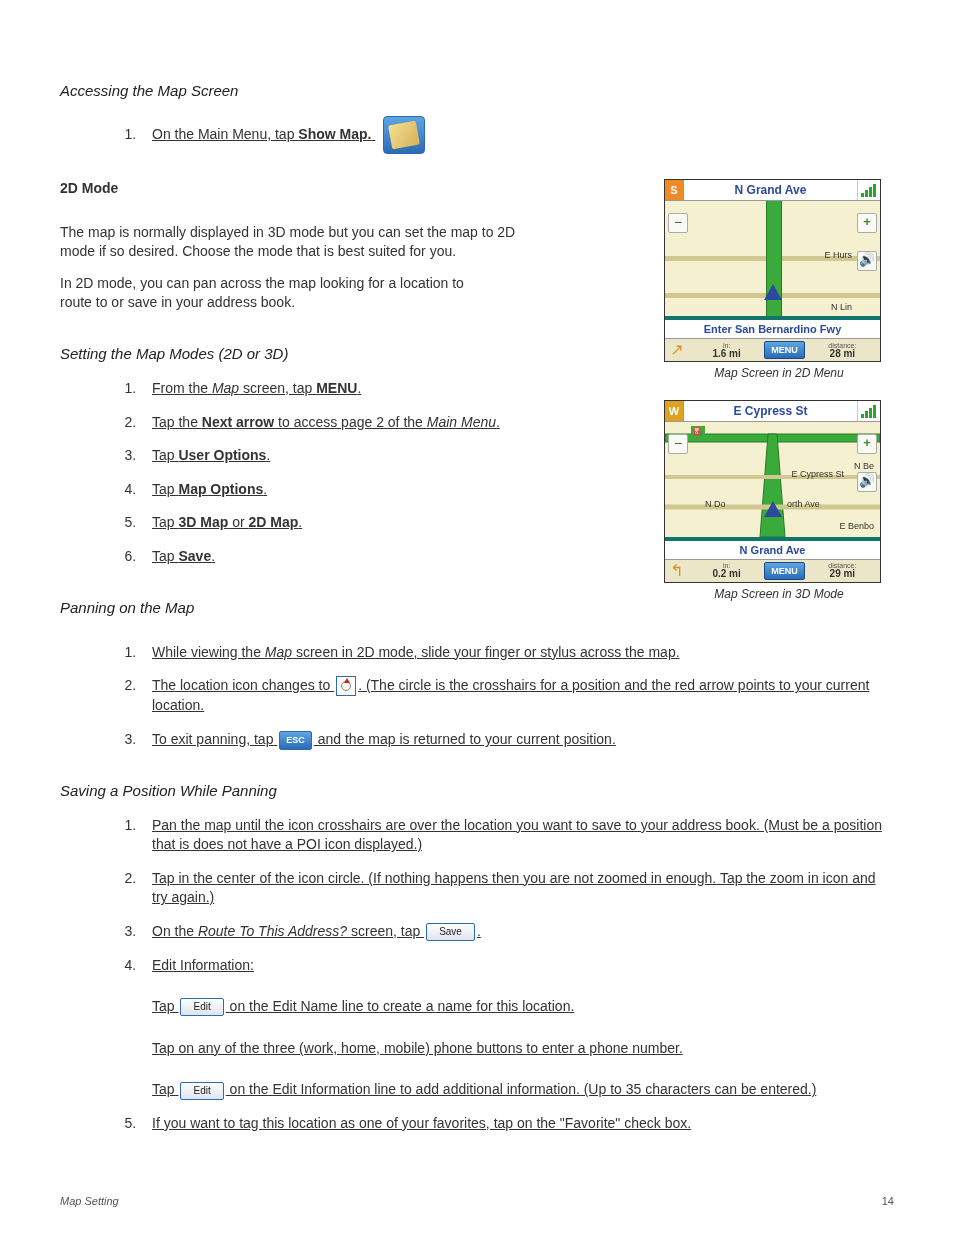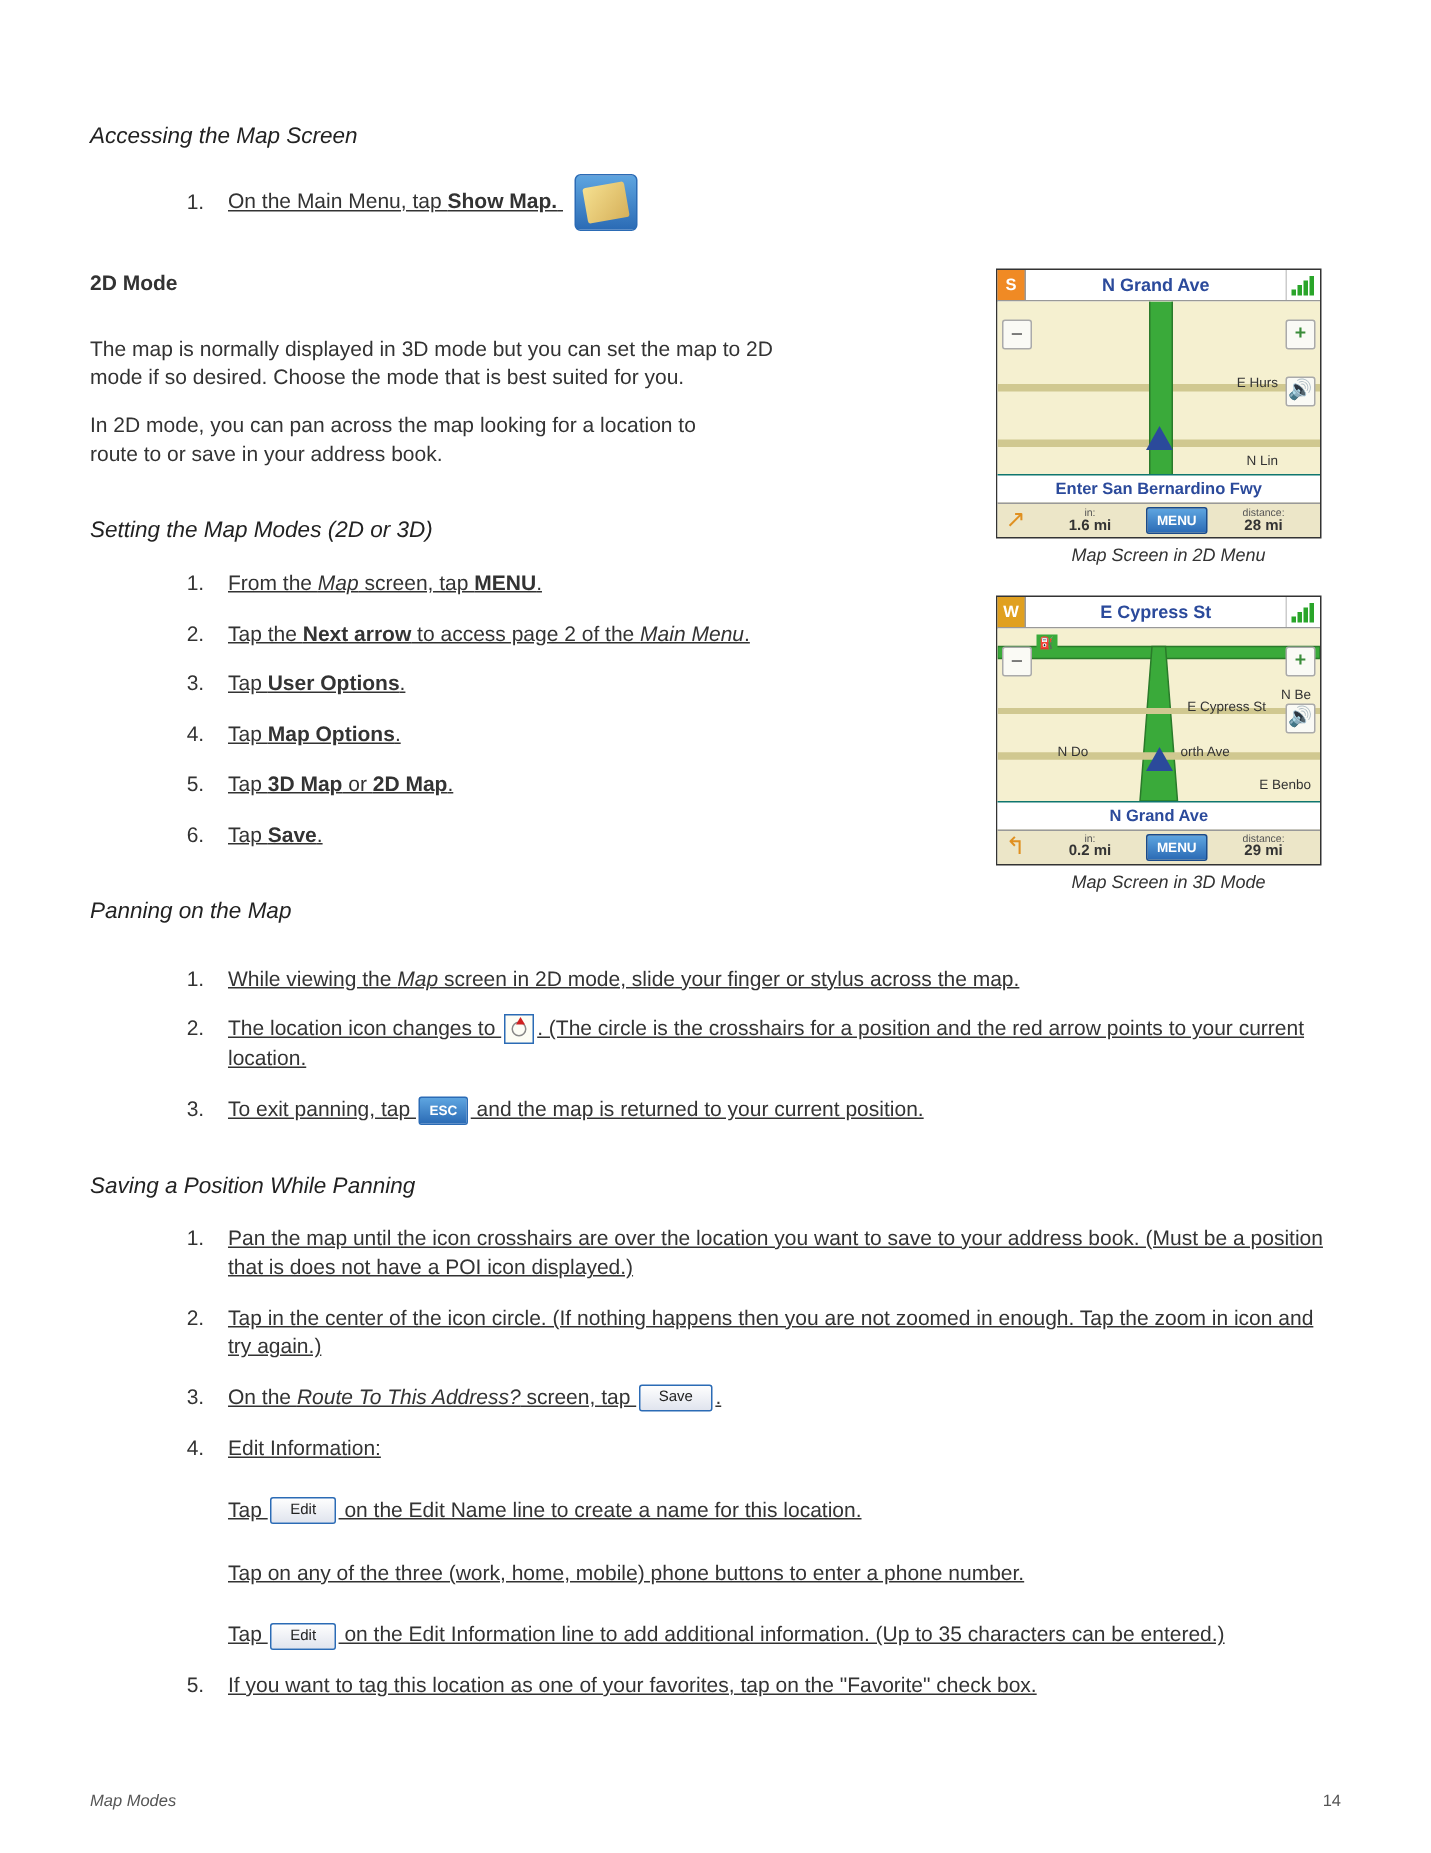--- a/index.html
+++ b/index.html
@@ -172,21 +172,21 @@
     border-bottom: 16px solid #2b4a9b;
   }
   .map-street-bar2 {
     height: 18px;
     background: #fff;
     color: #2b4a9b;
     font-weight: bold;
     font-size: 11px;
     text-align: center;
     line-height: 18px;
-    border-top: 1px solid #0f766e;
+    border-top: 4px solid #0f766e;
   }
   .map-bottom-bar {
     display: flex;
     height: 22px;
     background: #ece6c8;
     border-top: 1px solid #999;
     font-size: 9px;
     align-items: center;
   }
   .turn-arrow {
@@ -414,15 +414,15 @@
   <li>
     <span>Edit Information:</span>
     <div class="sub-block"><span>Tap </span><span class="mini-btn">Edit</span><span> on the Edit Name line to create a name for this location.</span></div>
     <div class="sub-block">Tap on any of the three (work, home, mobile) phone buttons to enter a phone number.</div>
     <div class="sub-block"><span>Tap </span><span class="mini-btn">Edit</span><span> on the Edit Information line to add additional information.  (Up to 35 characters can be entered.)</span></div>
   </li>
   <li>If you want to tag this location as one of your favorites, tap on the "Favorite" check box.</li>
 </ol>
 
 <div class="footer">
-  <span>Map Modes</span>
+  <span>Map Setting</span>
   <span style="font-style:normal;">14</span>
 </div>
 
 </body></html>

